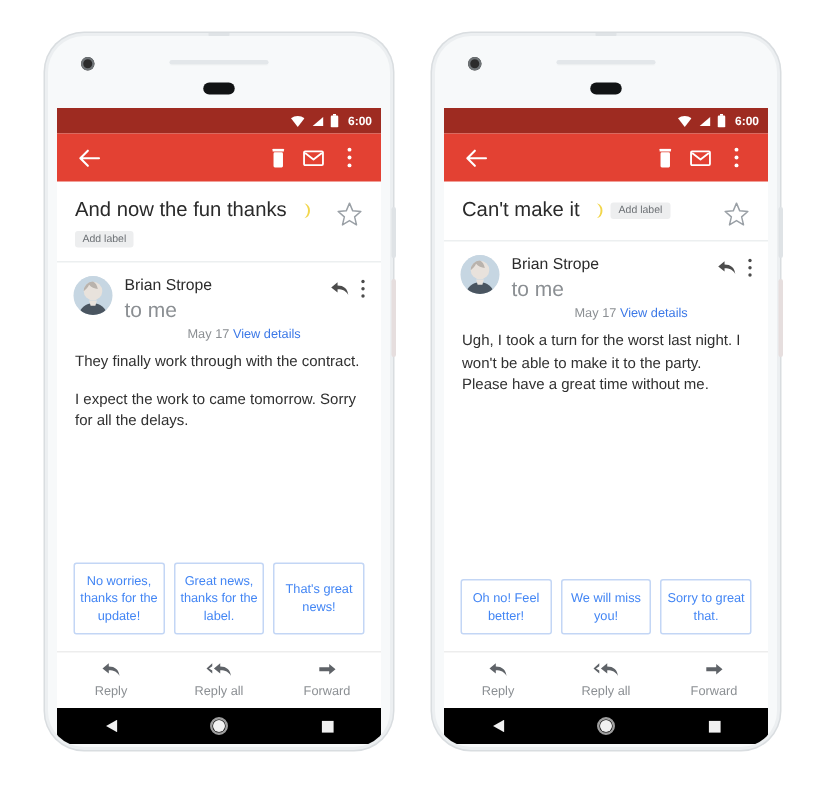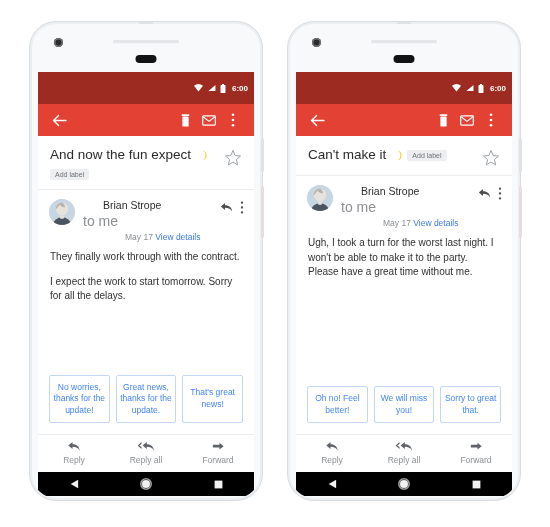--- a/index.html
+++ b/index.html
@@ -67,21 +67,21 @@
   
   .screen{
     position:absolute;left:6px;right:6px;top:48px;
     height:400px;
     background:#ffffff;
     display:flex;flex-direction:column;
     overflow:hidden;
   }
 
   .statusbar{
-    height:32px;background:#9e2b21;
+    height:17px;background:#9e2b21;
     display:flex;align-items:center;justify-content:flex-end;
     padding-right:6px;gap:4px;
     color:#ffffff;
   }
   .sb-icon{display:block;}
   .sb-time{
     font-size:8px;font-weight:bold;color:#fff;letter-spacing:0;margin-left:2px;
   }
 
   .toolbar{
@@ -128,21 +128,21 @@
     display:flex;align-items:flex-start;
     padding:9px 10px 2px 11px;
     gap:8px;
   }
   .avatar{
     width:26px;height:26px;border-radius:50%;
     flex:none;overflow:hidden;position:relative;
     background:#cfdbe4;
   }
   .sender-info{flex:1;min-width:0;line-height:1.25;}
-  .sender-name{font-size:10.5px;color:#2b2b2b;margin-left:20px;}
+  .sender-name{font-size:10.5px;color:#2b2b2b;}
   .sender-to{font-size:14px;color:#8b8f93;margin-top:1px;}
   .sender-date{font-size:8.5px;color:#8b8f93;margin-top:1px;margin-left:42px;}
   .sender-link{color:#3b78e7;}
   .sender-actions{display:flex;align-items:center;gap:7px;padding-top:2px;}
 
   .body-text{
     padding:6px 12px 0 12px;
     font-size:10px;color:#303030;line-height:1.45;
   }
   .body-text p{margin:0 0 10px 0;}
@@ -244,21 +244,21 @@
               <circle cx="2" cy="2" r="1.5" fill="#fff"></circle>
               <circle cx="2" cy="8" r="1.5" fill="#fff"></circle>
               <circle cx="2" cy="14" r="1.5" fill="#fff"></circle>
             </svg>
           </div>
         </div>
 
         <div class="subject-area">
           <div class="subject-main">
             <div class="subject-row">
-              <span class="subject-text">And now the fun expect</span>
+              <span class="subject-text">And now the fun thanks</span>
               <svg class="moon" viewBox="0 0 12 12">
                 <path d="M7.5 0.6 A5.6 5.6 0 0 1 7.5 11.4 A6.8 6.8 0 0 0 7.5 0.6 Z" fill="#f2d64b"></path>
               </svg>
             </div>
             <span class="label-chip below">Add label</span>
           </div>
           <svg class="star" viewBox="0 0 20 20">
             <path d="M10 1.6 L12.4 7.3 L18.4 7.8 L13.8 11.8 L15.2 17.7 L10 14.5 L4.8 17.7 L6.2 11.8 L1.6 7.8 L7.6 7.3 Z" fill="none" stroke="#9aa0a6" stroke-width="1.1" stroke-linejoin="round"></path>
           </svg>
         </div>
@@ -288,27 +288,27 @@
             <svg width="4" height="13" viewBox="0 0 4 16">
               <circle cx="2" cy="2" r="1.4" fill="#4c4c4c"></circle>
               <circle cx="2" cy="8" r="1.4" fill="#4c4c4c"></circle>
               <circle cx="2" cy="14" r="1.4" fill="#4c4c4c"></circle>
             </svg>
           </div>
         </div>
 
         <div class="body-text">
           <p>They finally work through with the contract.</p>
-          <p>I expect the work to start tomorrow. Sorry for all the delays.</p>
+          <p>I expect the work to came tomorrow. Sorry for all the delays.</p>
         </div>
 
         <div class="chips-wrap">
           <div class="chips">
             <div class="chip">No worries, thanks for the update!</div>
-            <div class="chip">Great news, thanks for the update.</div>
+            <div class="chip">Great news, thanks for the label.</div>
             <div class="chip">That's great news!</div>
           </div>
         </div>
 
         <div class="actionbar">
           <div class="action">
             <svg width="14" height="11" viewBox="0 0 14 12">
               <path d="M5.4 1.2 L0.8 5 L5.4 8.8 V6.4 C9 6.4 11.8 7.6 13.2 10.6 C12.8 6 10 3.6 5.4 3.6 Z" fill="#5f6368"></path>
             </svg>
             <span class="action-label">Reply</span>

